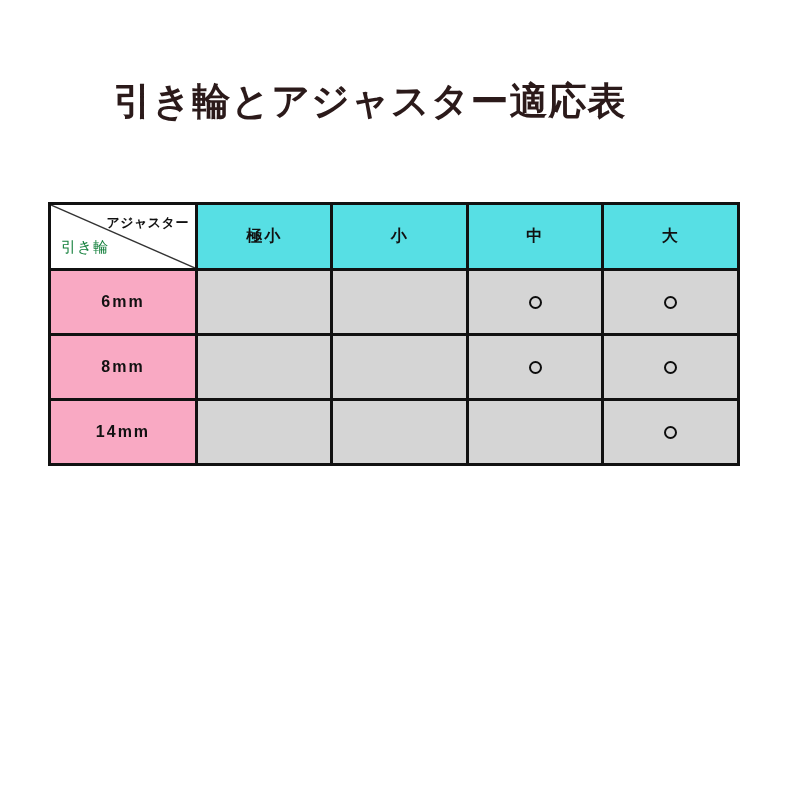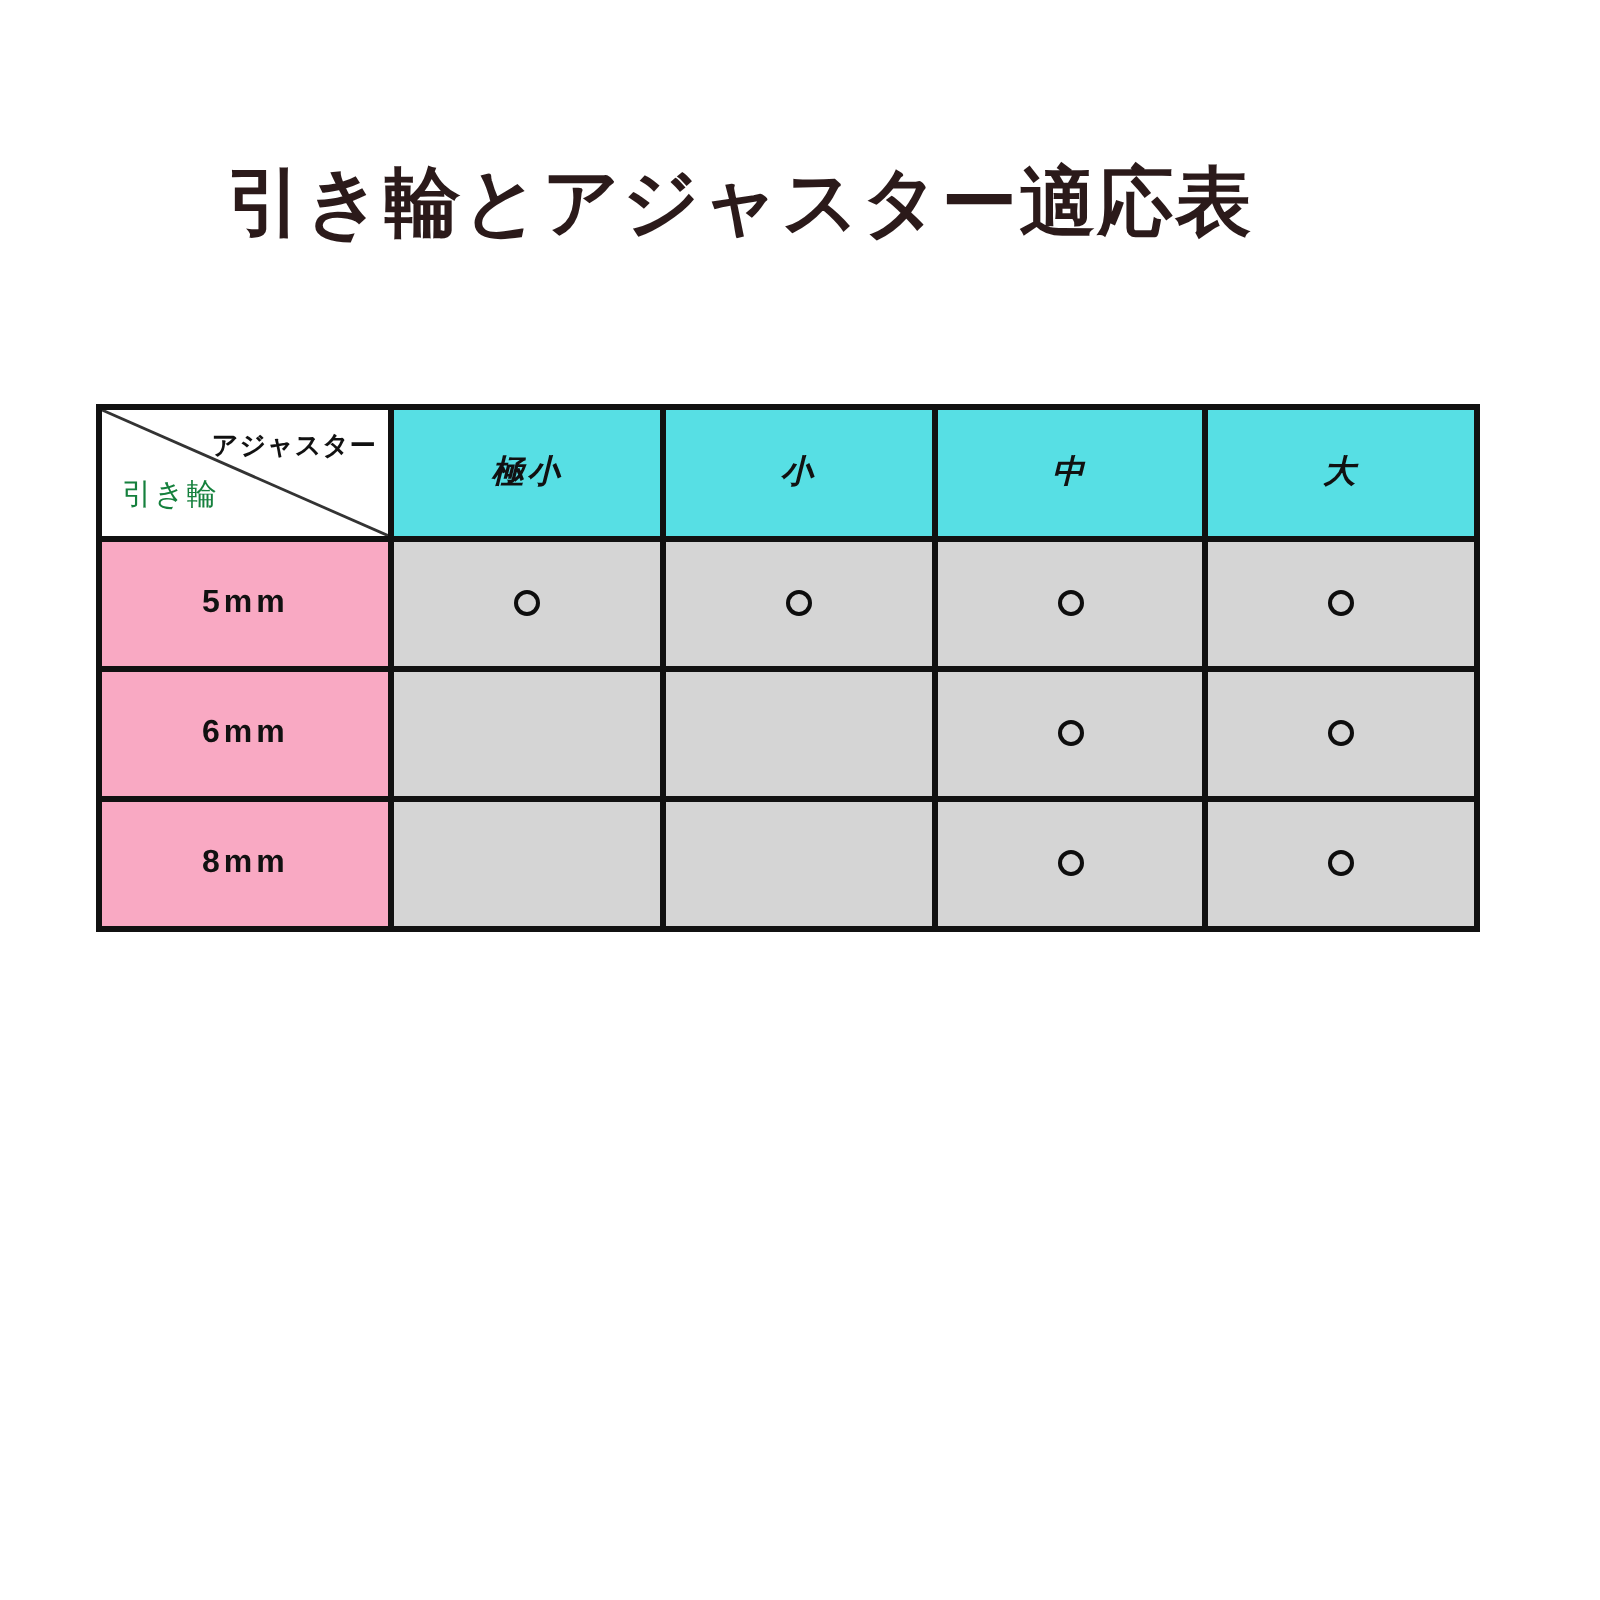--- a/index.html
+++ b/index.html
@@ -40,21 +40,21 @@
   .corner-top{
     position:absolute;top:9px;right:6px;
     font-size:13px;font-weight:bold;color:#111;letter-spacing:0.5px;margin-left:35px;
   }
   .corner-bottom{
     position:absolute;bottom:11px;left:10px;
     font-size:15px;font-weight:normal;color:#15803d;letter-spacing:1px;
   }
   th.col-header{
     background:var(--header-bg);
-    font-size:16px;font-weight:bold;color:#111;letter-spacing:2px;font-style:italic;
+    font-size:16px;font-weight:bold;color:#111;letter-spacing:2px;
   }
   th.row-label{
     background:var(--row-bg);
     font-size:16px;font-weight:bold;color:#111;letter-spacing:2px;
   }
   td.cell{background:var(--cell-bg);}
   .mark{
     display:inline-block;width:13px;height:13px;
     border:2.5px solid #0d0d0d;border-radius:50%;
     vertical-align:middle;
@@ -84,35 +84,35 @@
           <span class="corner-bottom">引き輪</span>
         </th>
       <th class="col-header">極小</th>
           <th class="col-header">小</th>
           <th class="col-header">中</th>
           <th class="col-header">大</th>
         </tr>
     </thead>
     <tbody id="table-body">
         <tr class="data-row">
-          <th class="row-label">5mm</th>
-          <td class="cell"><span class="mark" title="○"></span></td>
-          <td class="cell"><span class="mark" title="○"></span></td>
-          <td class="cell"><span class="mark" title="○"></span></td>
-          <td class="cell"><span class="mark" title="○"></span></td>
-        </tr>
-        <tr class="data-row">
           <th class="row-label">6mm</th>
           <td class="cell"></td>
           <td class="cell"></td>
           <td class="cell"><span class="mark" title="○"></span></td>
           <td class="cell"><span class="mark" title="○"></span></td>
         </tr>
         <tr class="data-row">
           <th class="row-label">8mm</th>
           <td class="cell"></td>
           <td class="cell"></td>
           <td class="cell"><span class="mark" title="○"></span></td>
           <td class="cell"><span class="mark" title="○"></span></td>
         </tr>
+        <tr class="data-row">
+          <th class="row-label">14mm</th>
+          <td class="cell"></td>
+          <td class="cell"></td>
+          <td class="cell"></td>
+          <td class="cell"><span class="mark" title="○"></span></td>
+        </tr>
       </tbody>
   </table>
 </div>
 
 </body></html>

